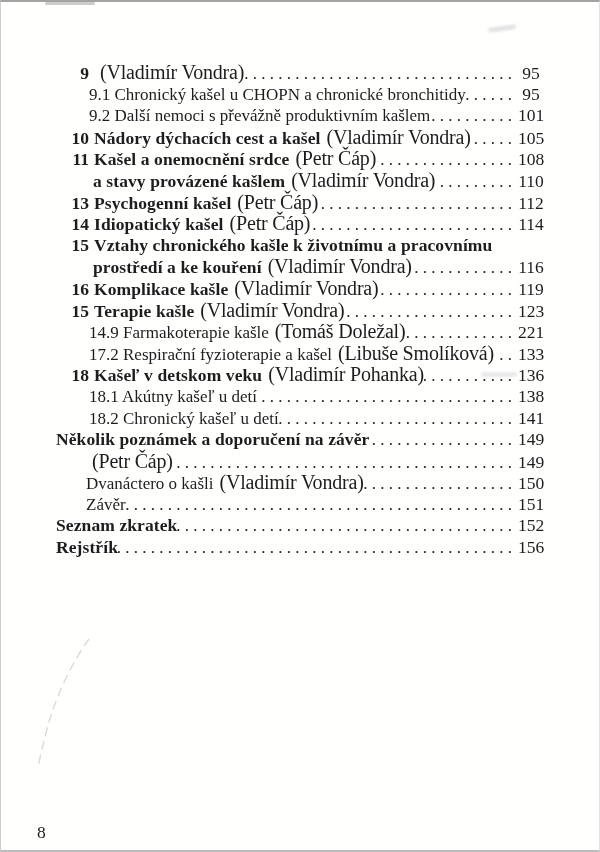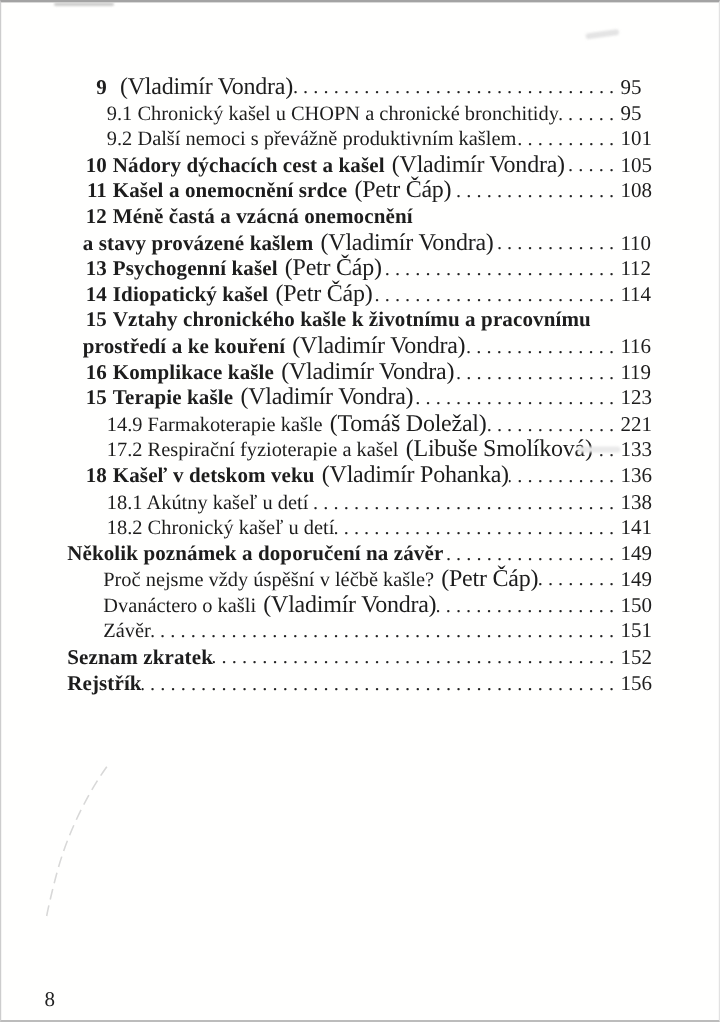--- a/index.html
+++ b/index.html
@@ -33,21 +33,21 @@
     display: flex;
     align-items: baseline;
     height: 21.6px;
     line-height: 21.6px;
     font-size: 17.5px;
     white-space: nowrap;
   }
   .row.chapter,
   .row.chapter-first { padding-left: 67px; }
   .row.sub           { padding-left: 88px; font-size: 17px; }
-  .row.chapter-cont  { padding-left: 68px; }
+  .row.chapter-cont  { padding-left: 92px; }
   .row.back          { padding-left: 55px; }
   .row.backsub       { padding-left: 85px; font-size: 17px; }
 
   .num {
     flex: 0 0 21px;
     width: 21px;
     text-align: right;
     font-weight: bold;
     margin-right: 5px;
   }
@@ -70,21 +70,21 @@
     white-space: pre;
     direction: rtl;          
     font-size: 17px;
     font-weight: normal;
     padding: 0 5px 0 6px;
     color: #222;
   }
   .pg {
     flex: 0 0 auto;
     min-width: 28px;
-    text-align: left;
+    text-align: center;
     font-weight: normal;
     font-size: 17.5px;
   }
 
   .footer-page-number {
     position: absolute;
     left: 36px;
     top: 820px;
     font-size: 17.5px;
     color: #222;
@@ -152,24 +152,20 @@
         <span class="leader">. . . . . . . . . . . . . . . . . . . . . . . . . . . . . . . . . . . . . . . . . . . . . . . . . . . . . . . . . . . . </span>
         <span class="pg">105</span>
       </div>
       <div class="row chapter">
         <span class="num">11</span>
         <span class="title">Kašel a onemocnění srdce</span>
         <span class="author">(Petr Čáp)</span>
         <span class="leader">. . . . . . . . . . . . . . . . . . . . . . . . . . . . . . . . . . . . . . . . . . . . . . . . . . . . . . . . . . . . </span>
         <span class="pg">108</span>
       </div>
-      <div class="row chapter-first">
-        <span class="num">12</span>
-        <span class="title">Méně častá a vzácná onemocnění</span>
-      </div>
       <div class="row chapter-cont">
         <span class="title">a stavy provázené kašlem</span>
         <span class="author">(Vladimír Vondra)</span>
         <span class="leader">. . . . . . . . . . . . . . . . . . . . . . . . . . . . . . . . . . . . . . . . . . . . . . . . . . . . . . . . . . . . </span>
         <span class="pg">110</span>
       </div>
       <div class="row chapter">
         <span class="num">13</span>
         <span class="title">Psychogenní kašel</span>
         <span class="author">(Petr Čáp)</span>
@@ -235,21 +231,20 @@
         <span class="title">18.2 Chronický kašeľ u detí</span>
         <span class="leader">. . . . . . . . . . . . . . . . . . . . . . . . . . . . . . . . . . . . . . . . . . . . . . . . . . . . . . . . . . . . </span>
         <span class="pg">141</span>
       </div>
       <div class="row back">
         <span class="title">Několik poznámek a doporučení na závěr</span>
         <span class="leader">. . . . . . . . . . . . . . . . . . . . . . . . . . . . . . . . . . . . . . . . . . . . . . . . . . . . . . . . . . . . </span>
         <span class="pg">149</span>
       </div>
       <div class="row backsub">
-        <span class="title">Proč nejsme vždy úspěšní v léčbě kašle?</span>
         <span class="author">(Petr Čáp)</span>
         <span class="leader">. . . . . . . . . . . . . . . . . . . . . . . . . . . . . . . . . . . . . . . . . . . . . . . . . . . . . . . . . . . . </span>
         <span class="pg">149</span>
       </div>
       <div class="row backsub">
         <span class="title">Dvanáctero o kašli</span>
         <span class="author">(Vladimír Vondra)</span>
         <span class="leader">. . . . . . . . . . . . . . . . . . . . . . . . . . . . . . . . . . . . . . . . . . . . . . . . . . . . . . . . . . . . </span>
         <span class="pg">150</span>
       </div>

